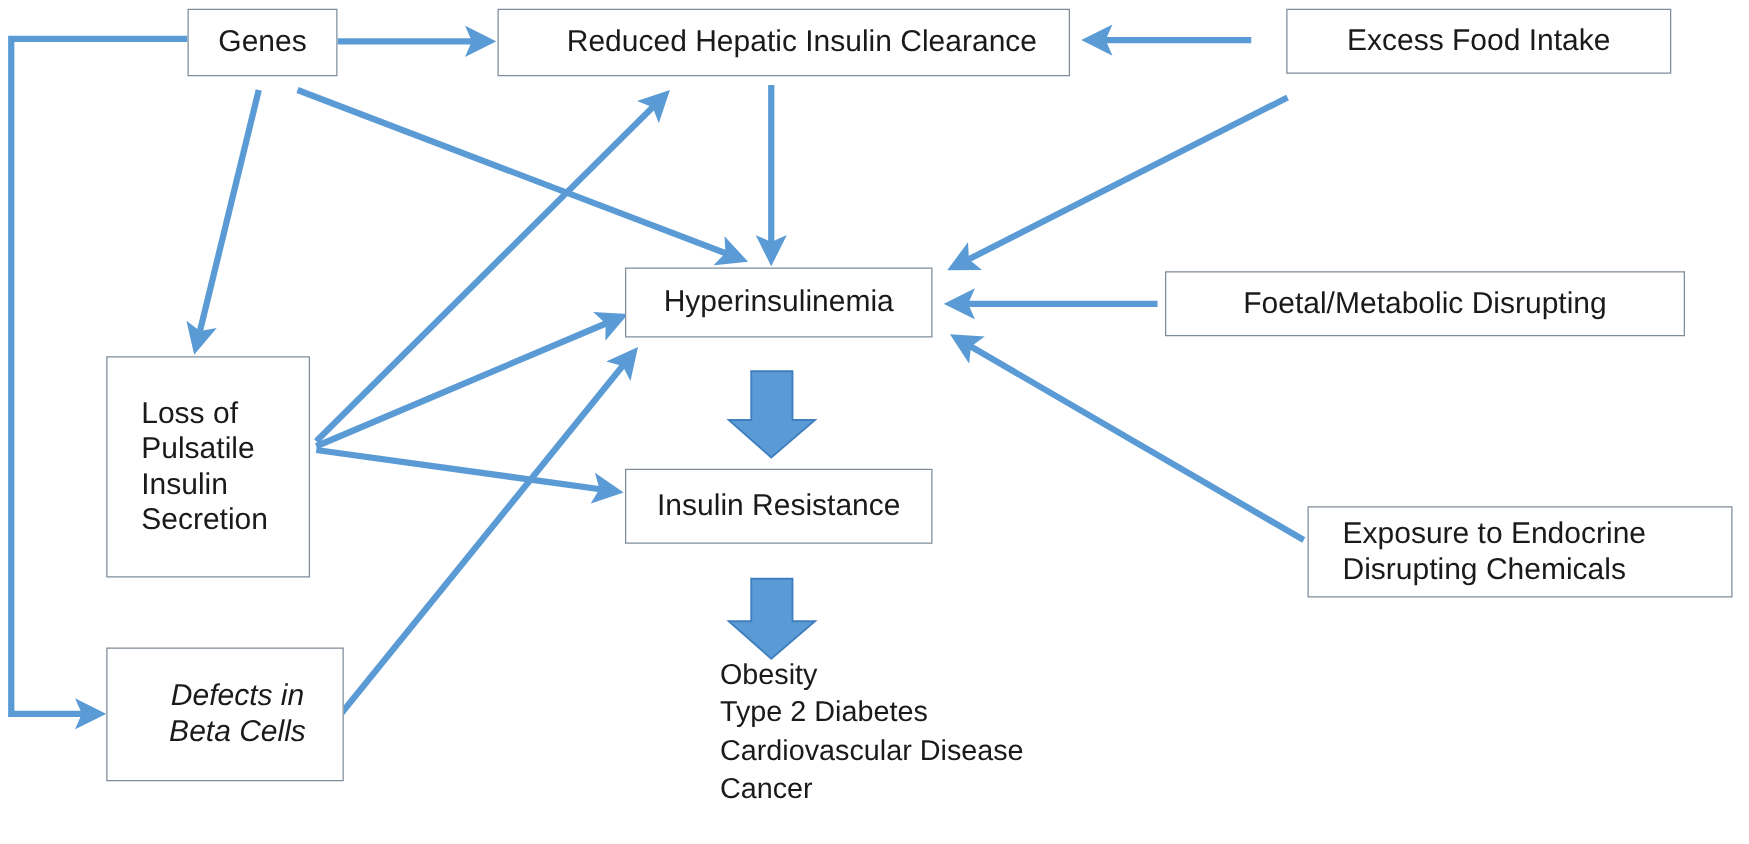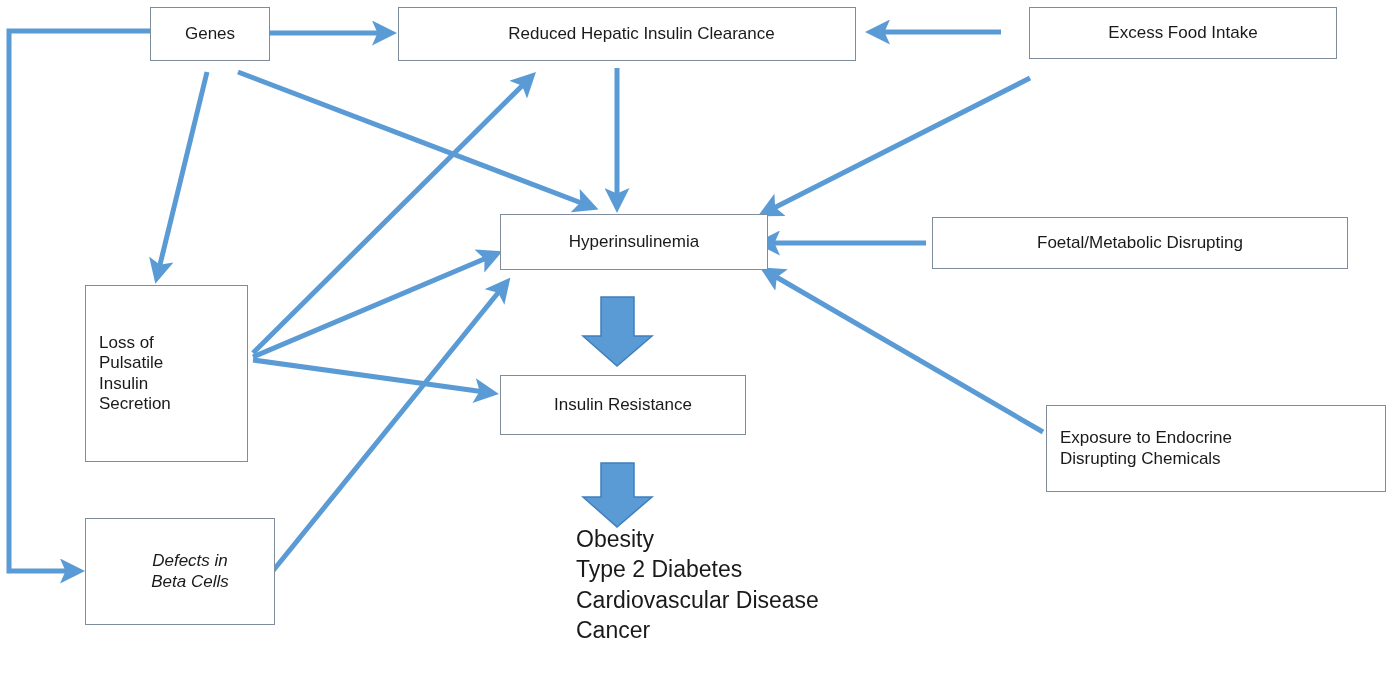--- a/index.html
+++ b/index.html
@@ -23,26 +23,26 @@
     height: 675px;
   }
   .node {
     position: absolute;
     box-sizing: border-box;
     border: 1.5px solid #7F8C9B;
     background: #ffffff;
     display: flex;
     align-items: center;
     color: #1a1a1a;
-    font-size: 17px;
+    font-size: 24px;
     line-height: 1.18;
     z-index: 3;
   }
   .node.center-text { justify-content: center; text-align: center; }
-  .node.left-text { justify-content: flex-start; text-align: left; padding-left: 13px; }
+  .node.left-text { justify-content: flex-start; text-align: left; padding-left: 27px; }
   .node.italic { font-style: italic; padding-left: 20px; }
   .node .label { white-space: pre-line; display: block; width: 100%; }
   .outcomes {
     position: absolute;
     color: #1a1a1a;
     font-size: 23px;
     line-height: 1.32;
     white-space: pre-line;
     z-index: 3;
   }
@@ -86,40 +86,40 @@
   </div>
 
   <div class="node center-text" style="left:398px; top:7px; width:458px; height:54px;padding-left:29px;">
     <span class="label">Reduced Hepatic Insulin Clearance</span>
   </div>
 
   <div class="node center-text" style="left:1029px; top:7px; width:308px; height:52px;">
     <span class="label">Excess Food Intake</span>
   </div>
 
-  <div class="node center-text" style="left:500px; top:214px; width:268px; height:56px;">
+  <div class="node center-text" style="left:500px; top:214px; width:246px; height:56px;">
     <span class="label">Hyperinsulinemia</span>
   </div>
 
   <div class="node center-text" style="left:932px; top:217px; width:416px; height:52px;">
     <span class="label">Foetal/Metabolic Disrupting</span>
   </div>
 
   <div class="node left-text" style="left:85px; top:285px; width:163px; height:177px;">
     <span class="label">Loss of
 Pulsatile
 Insulin
 Secretion</span>
   </div>
 
   <div class="node center-text" style="left:500px; top:375px; width:246px; height:60px;">
     <span class="label">Insulin Resistance</span>
   </div>
 
-  <div class="node left-text" style="left:1046px; top:405px; width:340px; height:87px;">
+  <div class="node left-text" style="left:1046px; top:405px; width:340px; height:73px;">
     <span class="label">Exposure to Endocrine
 Disrupting Chemicals</span>
   </div>
 
   <div class="node center-text italic" style="left:85px; top:518px; width:190px; height:107px;">
     <span class="label">Defects in
 Beta Cells</span>
   </div>
 
   <div class="outcomes" style="left:576px; top:524px; width:430px;">Obesity

